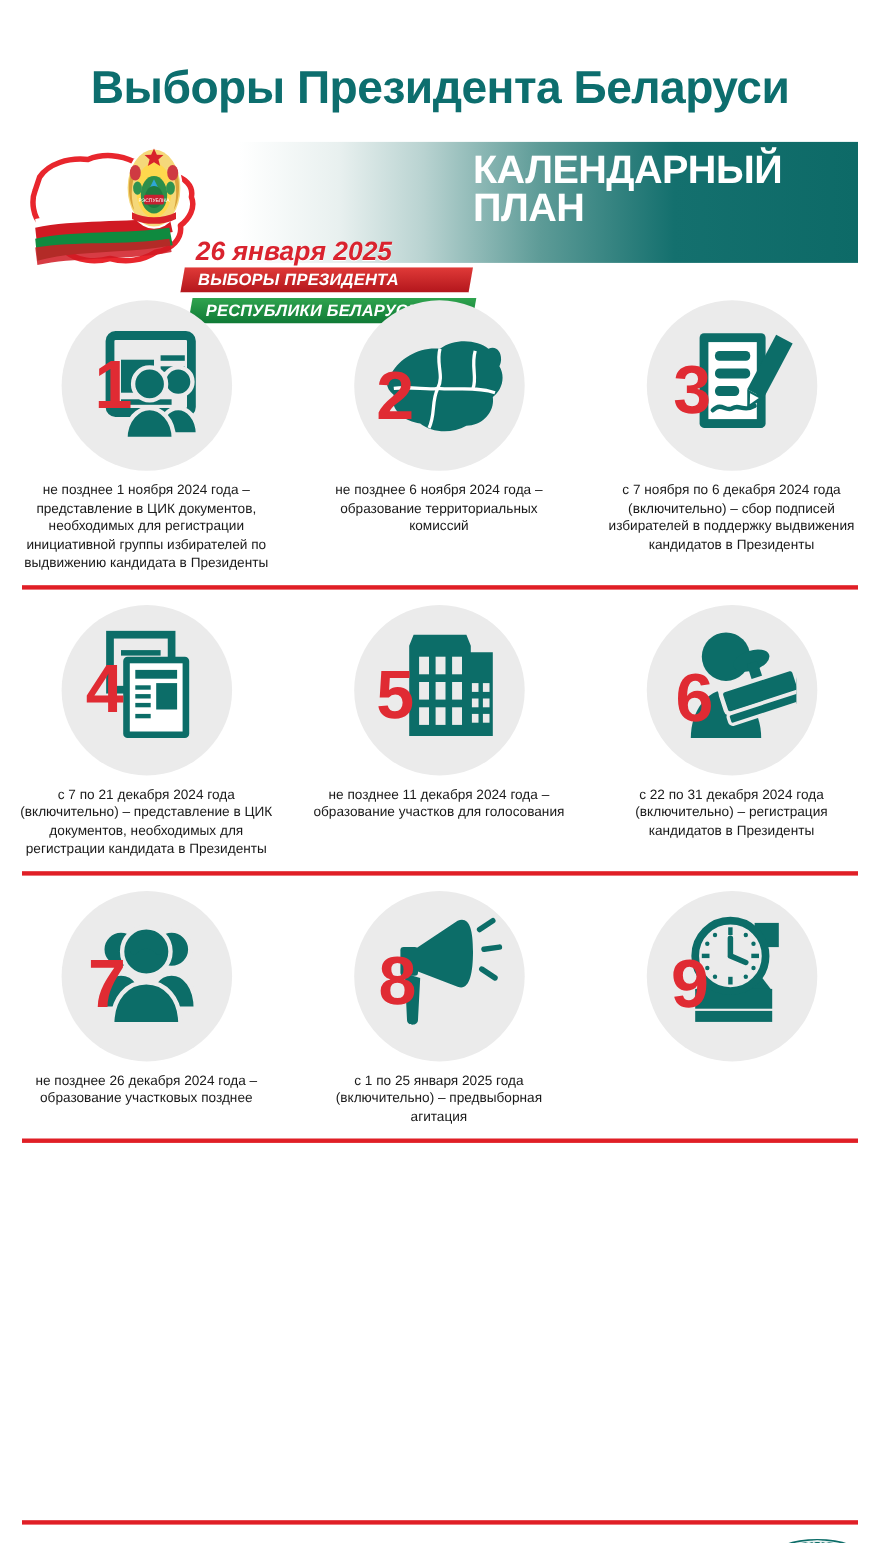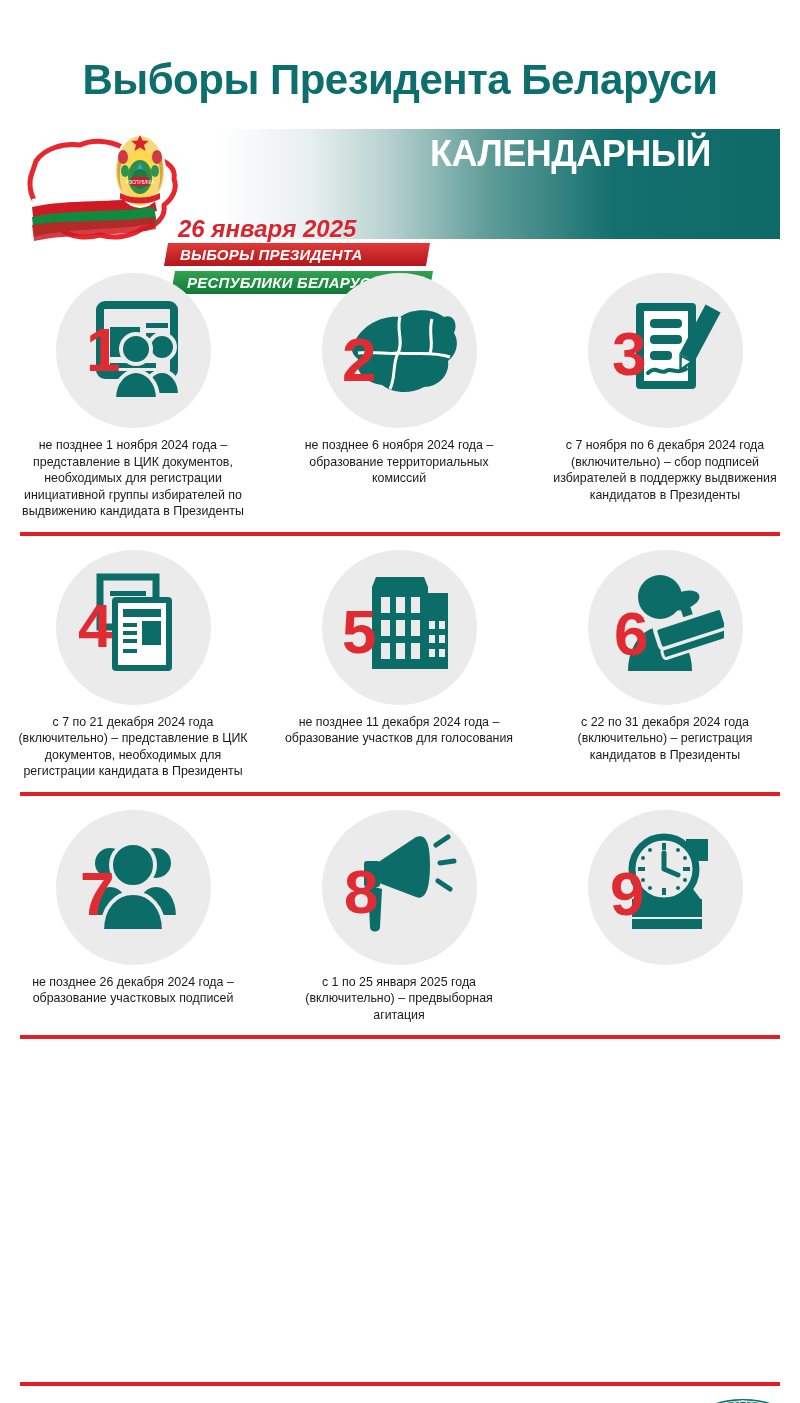--- a/index.html
+++ b/index.html
@@ -156,20 +156,21 @@
     <div class="ribbon ribbon-1">
       <span>ВЫБОРЫ ПРЕЗИДЕНТА</span>
     </div>
     <div class="ribbon ribbon-2">
       <span>РЕСПУБЛИКИ БЕЛАРУСЬ</span>
     </div>
   </div>
 
   <div class="plan-title">
     <span class="l1">КАЛЕНДАРНЫЙ</span>
+    <span class="l2">ПЛАН</span>
   </div>
 
   <div class="grid">
 
     <div class="row">
 
       <div class="cell">
         <div class="circle">
           <svg width="118" height="112" viewBox="0 0 118 112">
             <rect x="26" y="10" width="74" height="70" rx="5" fill="none" stroke="#0c6d68" stroke-width="8"></rect>
@@ -320,21 +321,21 @@
               <circle cx="82" cy="32" r="17"></circle>
               <path d="M60 86 C60 66 70 54 82 54 C94 54 104 66 104 86 Z"></path>
               <circle cx="59" cy="34" r="22"></circle>
               <path d="M28 100 C28 76 42 62 59 62 C76 62 90 76 90 100 Z"></path>
             </g>
             <path d="M44 24 C48 16 70 16 74 24 C76 32 72 40 68 36 C62 30 56 30 50 36 C46 40 42 32 44 24 Z" fill="#0c6d68"></path>
             <text x="6" y="84" font-size="62" font-weight="bold" fill="#e02b33" font-family="Liberation Sans, sans-serif">7</text>
           </svg>
         </div>
         <div class="caption">
-          <b>не позднее 26 декабря 2024 года – </b><span>образование участковых подписей</span>
+          <b>не позднее 26 декабря 2024 года – </b><span>образование участковых позднее</span>
         </div>
       </div>
 
       <div class="cell">
         <div class="circle">
           <svg width="122" height="112" viewBox="0 0 122 112">
             <path d="M36 34 L78 6 C88 2 92 12 92 34 C92 56 88 70 78 66 L36 50 Z" fill="#0c6d68"></path>
             <rect x="26" y="30" width="16" height="26" rx="3" fill="#0c6d68"></rect>
             <path d="M30 54 L44 58 L42 96 C42 102 32 102 32 96 Z" fill="#0c6d68"></path>
             <g stroke="#0c6d68" stroke-width="5" stroke-linecap="round">

